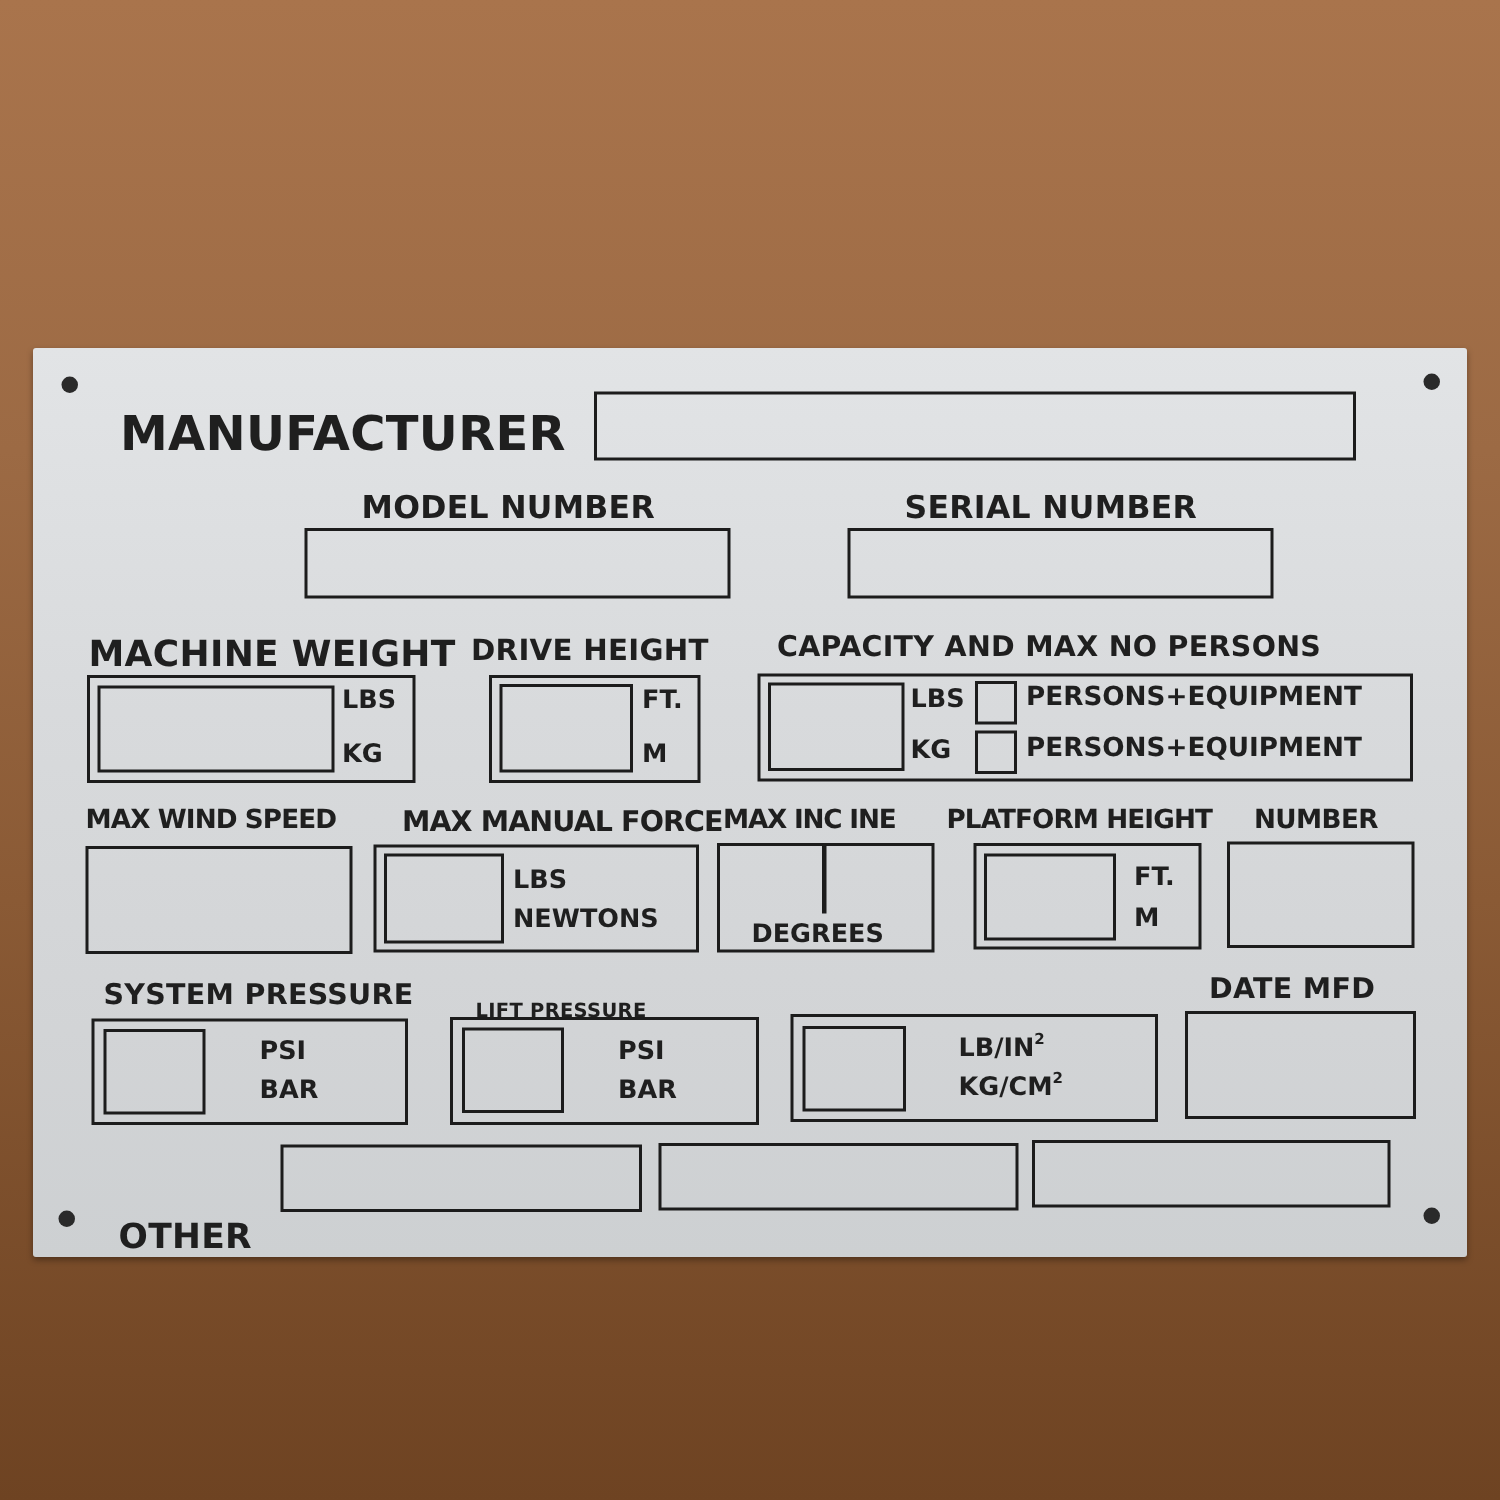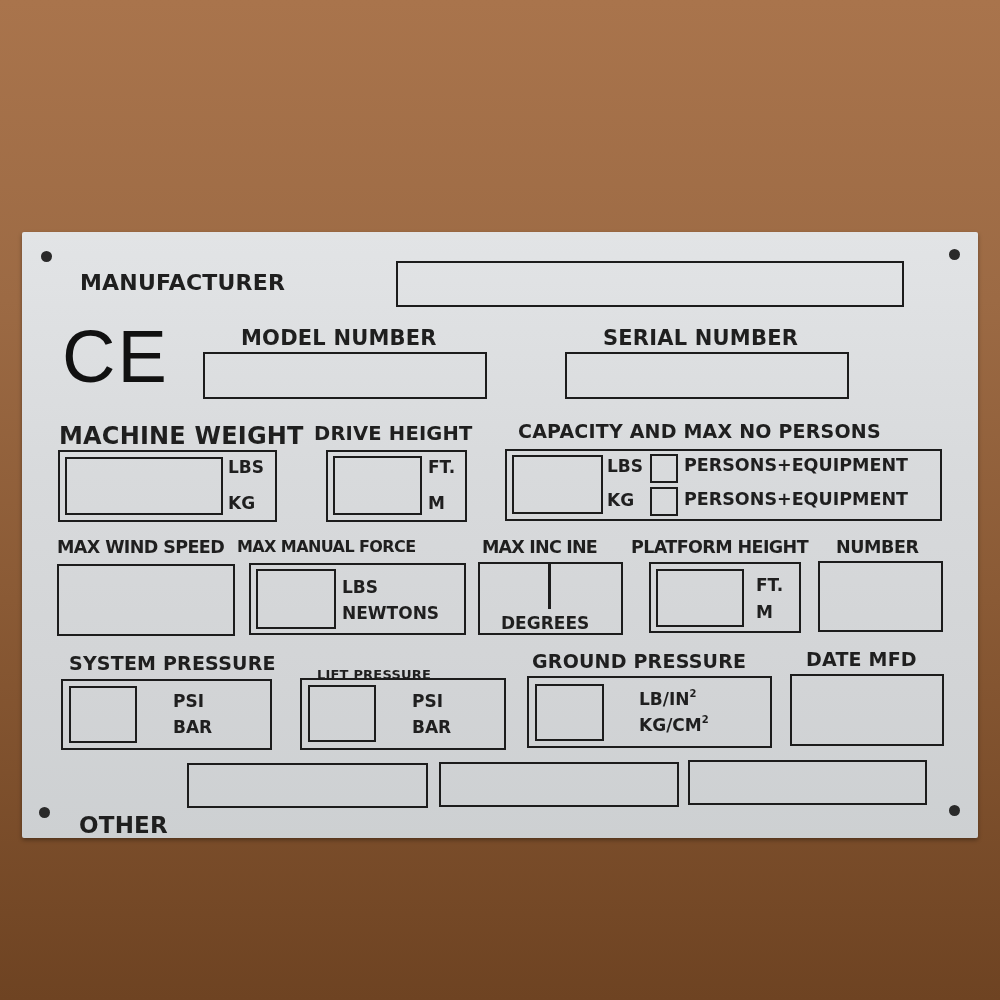--- a/index.html
+++ b/index.html
@@ -25,24 +25,23 @@
 </head>
 <body>
 
 <div class="plate">
 
   <div class="hole" style="left:19px;top:19px;"></div>
   <div class="hole" style="left:927px;top:17px;"></div>
   <div class="hole" style="left:17px;top:575px;"></div>
   <div class="hole" style="left:927px;top:573px;"></div>
 
-  <div class="lbl" style="left:58px;top:38px;font-size:22px;">MANUFACTURER</div>
+  <div class="lbl" style="left:58px;top:38px;font-size:32px;">MANUFACTURER</div>
   <div class="box" style="left:374px;top:29px;width:508px;height:46px;"></div>
 
-  <div class="ce" style="left:40px;top:82px;">CE</div>
 
   <div class="lbl" style="left:219px;top:94px;font-size:21px;">MODEL NUMBER</div>
   <div class="box" style="left:181px;top:120px;width:284px;height:47px;"></div>
 
   <div class="lbl" style="left:581px;top:94px;font-size:21px;">SERIAL NUMBER</div>
   <div class="box" style="left:543px;top:120px;width:284px;height:47px;"></div>
 
   <div class="lbl" style="left:37px;top:190px;font-size:24px;">MACHINE WEIGHT</div>
   <div class="box" style="left:36px;top:218px;width:219px;height:72px;"></div>
   <div class="box" style="left:43px;top:225px;width:158px;height:58px;"></div>
@@ -61,21 +60,21 @@
   <div class="unit" style="left:585px;top:224px;">LBS</div>
   <div class="unit" style="left:585px;top:258px;">KG</div>
   <div class="box" style="left:628px;top:222px;width:28px;height:29px;"></div>
   <div class="box" style="left:628px;top:255px;width:28px;height:29px;"></div>
   <div class="unit" style="left:662px;top:223px;font-size:17.5px;">PERSONS+EQUIPMENT</div>
   <div class="unit" style="left:662px;top:257px;font-size:17.5px;">PERSONS+EQUIPMENT</div>
 
   <div class="lbl" style="left:35px;top:305px;font-size:17.5px;letter-spacing:-0.6px;">MAX WIND SPEED</div>
   <div class="box" style="left:35px;top:332px;width:178px;height:72px;"></div>
 
-  <div class="lbl" style="left:215px;top:305px;font-size:16px;letter-spacing:-0.6px;">MAX MANUAL FORCE</div>
+  <div class="lbl" style="left:246px;top:305px;font-size:19px;letter-spacing:-0.6px;">MAX MANUAL FORCE</div>
   <div class="box" style="left:227px;top:331px;width:217px;height:72px;"></div>
   <div class="box" style="left:234px;top:337px;width:80px;height:60px;"></div>
   <div class="unit" style="left:320px;top:345px;">LBS</div>
   <div class="unit" style="left:320px;top:371px;">NEWTONS</div>
 
   <div class="lbl" style="left:460px;top:305px;font-size:17.5px;letter-spacing:-0.8px;">MAX INC  INE</div>
   <div class="box" style="left:456px;top:330px;width:145px;height:73px;"></div>
   <div class="abs" style="left:526px;top:332px;width:2.5px;height:45px;background:#1c1c1c;"></div>
   <div class="unit" style="left:479px;top:381px;">DEGREES</div>
 
@@ -93,21 +92,20 @@
   <div class="box" style="left:47px;top:454px;width:68px;height:57px;"></div>
   <div class="unit" style="left:151px;top:459px;">PSI</div>
   <div class="unit" style="left:151px;top:485px;">BAR</div>
 
   <div class="lbl" style="left:295px;top:435px;font-size:13px;">LIFT PRESSURE</div>
   <div class="box" style="left:278px;top:446px;width:206px;height:72px;"></div>
   <div class="box" style="left:286px;top:453px;width:68px;height:57px;"></div>
   <div class="unit" style="left:390px;top:459px;">PSI</div>
   <div class="unit" style="left:390px;top:485px;">BAR</div>
 
-  <div class="lbl" style="left:510px;top:418px;font-size:19px;">GROUND PRESSURE</div>
   <div class="box" style="left:505px;top:444px;width:245px;height:72px;"></div>
   <div class="box" style="left:513px;top:452px;width:69px;height:57px;"></div>
   <div class="unit" style="left:617px;top:456px;"><span>LB/IN</span><sup>2</sup></div>
   <div class="unit" style="left:617px;top:482px;"><span>KG/CM</span><sup>2</sup></div>
 
   <div class="lbl" style="left:784px;top:416px;font-size:19px;">DATE MFD</div>
   <div class="box" style="left:768px;top:442px;width:154px;height:72px;"></div>
 
   <div class="lbl" style="left:57px;top:540px;font-size:23px;margin-top:40px;">OTHER</div>
   <div class="box" style="left:165px;top:531px;width:241px;height:45px;"></div>

